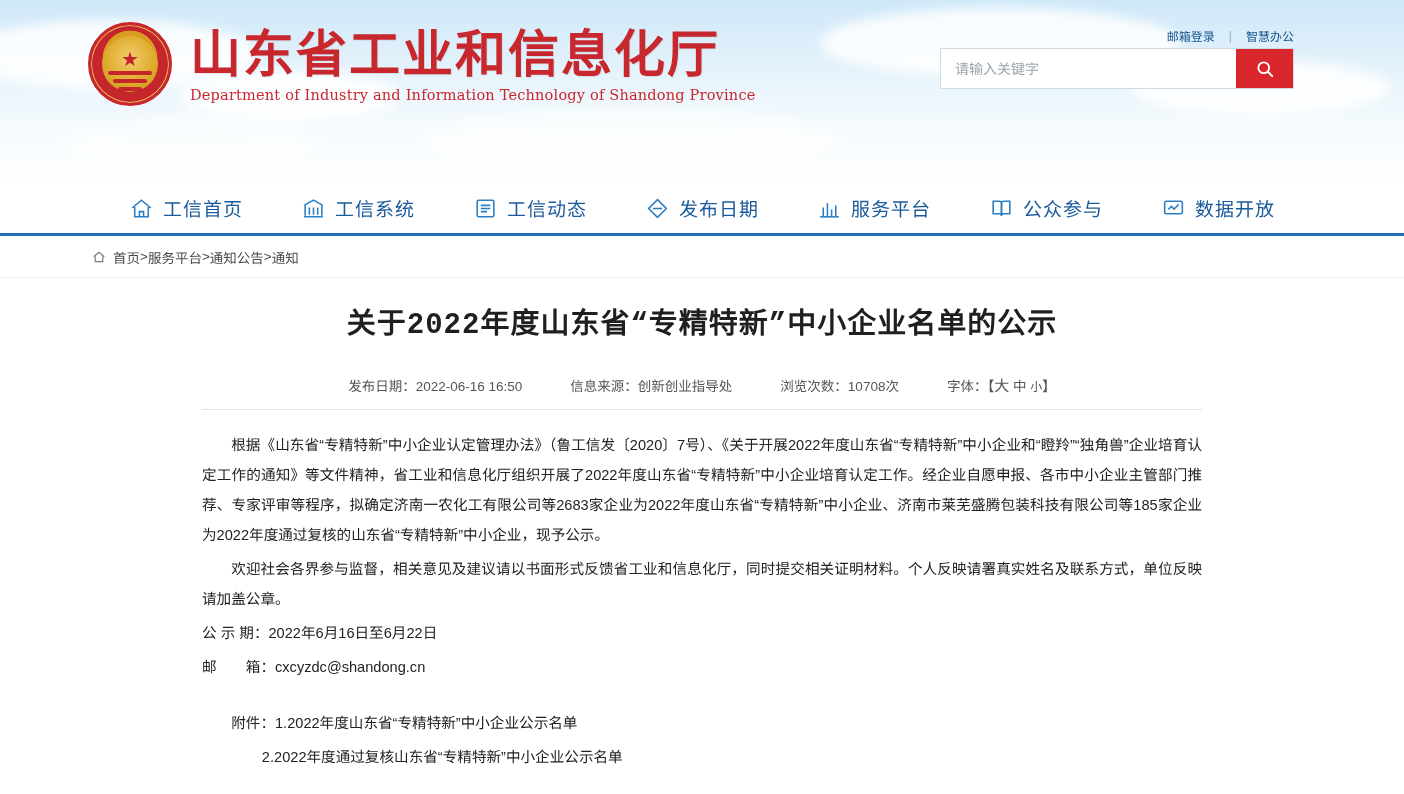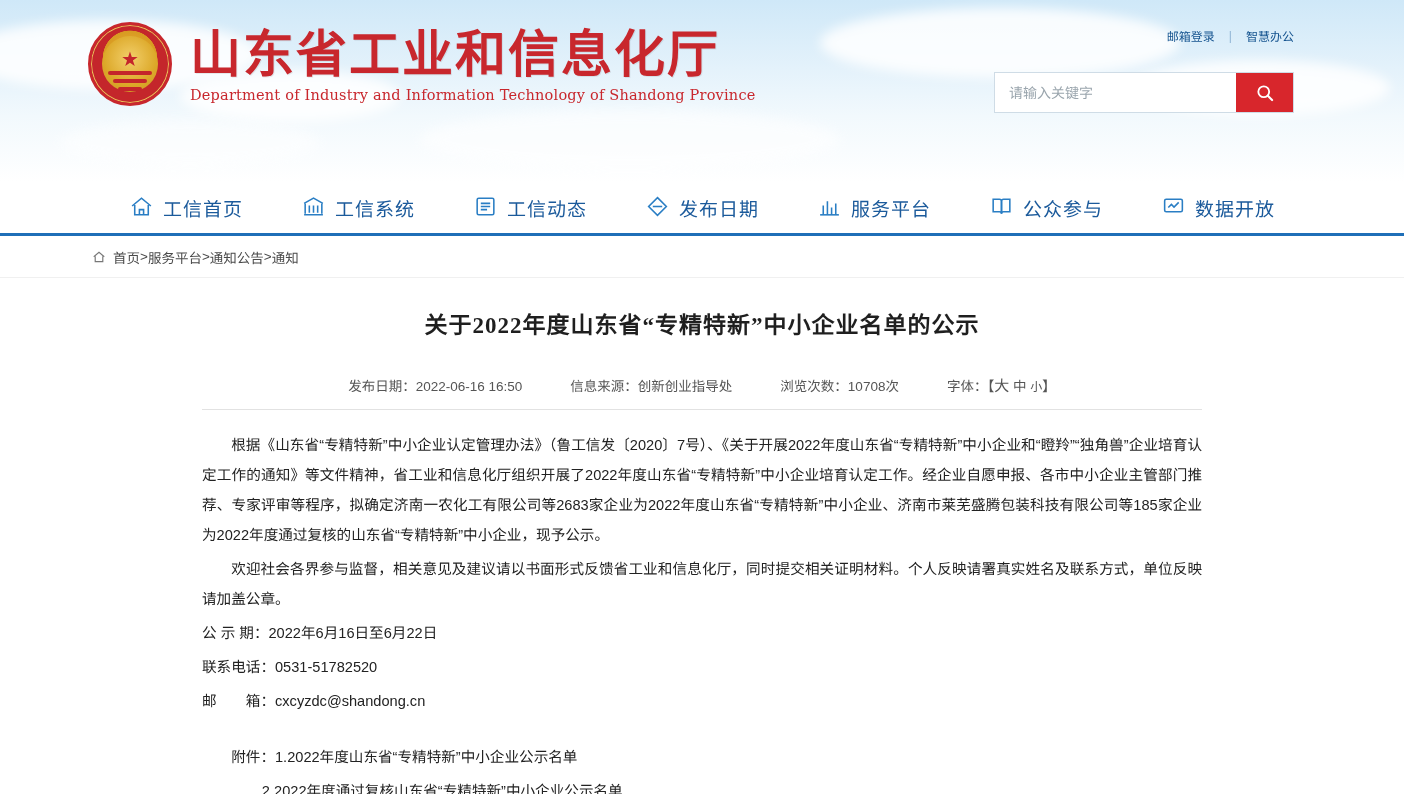--- a/index.html
+++ b/index.html
@@ -107,22 +107,22 @@
     display: flex;
     align-items: center;
     gap: 14px;
   }
   .top-links a { color: #14538f; text-decoration: none; }
   .top-links .sep { color: #8fb4d4; }
 
   .searchbox {
     position: absolute;
     right: 110px;
-    top: 72px;
-    width: 300px;
+    top: 48px;
+    width: 354px;
     height: 41px;
     display: flex;
     border: 1px solid #cfdce6;
     background: #fff;
     justify-content: space-between;
   }
   .searchbox input {
     flex: 1;
     border: none;
     outline: none;
@@ -151,21 +151,21 @@
     height: 54px;
     background: #ffffff;
     border-bottom: 3px solid #1f6fb8;
     display: flex;
     align-items: center;
     justify-content: center;
     gap: 0px;
   }
   .nav-item {
     display: flex;
-    align-items: flex-start;
+    align-items: flex-end;
     gap: 9px;
     padding: 0 29px;
     color: #1b5a9b;
     font-size: 19px;
     cursor: pointer;
     white-space: nowrap;
   }
   .nav-item .nav-ico { display:flex; align-items:center; }
   .nav-item span.lbl { letter-spacing: 1px; }
 
@@ -185,22 +185,22 @@
   .crumb-bar a { color: #4a4a4a; text-decoration: none; }
 
   
   .article {
     width: 1000px;
     margin: 0 auto;
     padding-top: 26px;
   }
   .art-title {
     text-align: center;
-    font-family: Liberation Serif, serif;
-    font-size: 23px;
+    font-family: Liberation Mono, monospace;
+    font-size: 29px;
     font-weight: bold;
     color: #1f1f1f;
     line-height: 44px;
     letter-spacing: 1px;
   }
   .meta {
     display: flex;
     justify-content: center;
     align-items: center;
     gap: 48px;
@@ -381,23 +381,20 @@
   </div>
 
   <div class="body-text">
     <p class="p-indent">根据《山东省“专精特新”中小企业认定管理办法》（鲁工信发〔2020〕7号）、《关于开展2022年度山东省“专精特新”中小企业和“瞪羚”“独角兽”企业培育认定工作的通知》等文件精神，省工业和信息化厅组织开展了2022年度山东省“专精特新”中小企业培育认定工作。经企业自愿申报、各市中小企业主管部门推荐、专家评审等程序，拟确定济南一农化工有限公司等2683家企业为2022年度山东省“专精特新”中小企业、济南市莱芜盛腾包装科技有限公司等185家企业为2022年度通过复核的山东省“专精特新”中小企业，现予公示。</p>
     <p class="p-indent">欢迎社会各界参与监督，相关意见及建议请以书面形式反馈省工业和信息化厅，同时提交相关证明材料。个人反映请署真实姓名及联系方式，单位反映请加盖公章。</p>
 
     <p class="kv">
       <span>公 示 期：</span><span>2022年6月16日至6月22日</span>
     </p>
     <p class="kv">
-      <span>联系电话：</span><span>0531-51782520</span>
-    </p>
-    <p class="kv">
       <span>邮　　箱：</span><span>cxcyzdc@shandong.cn</span>
     </p>
 
     <div class="attach">
       <p class="a1">
         <span>附件：</span><span>1.2022年度山东省“专精特新”中小企业公示名单</span>
       </p>
       <p class="a2">
         <span>2.2022年度通过复核山东省“专精特新”中小企业公示名单</span>
       </p>

